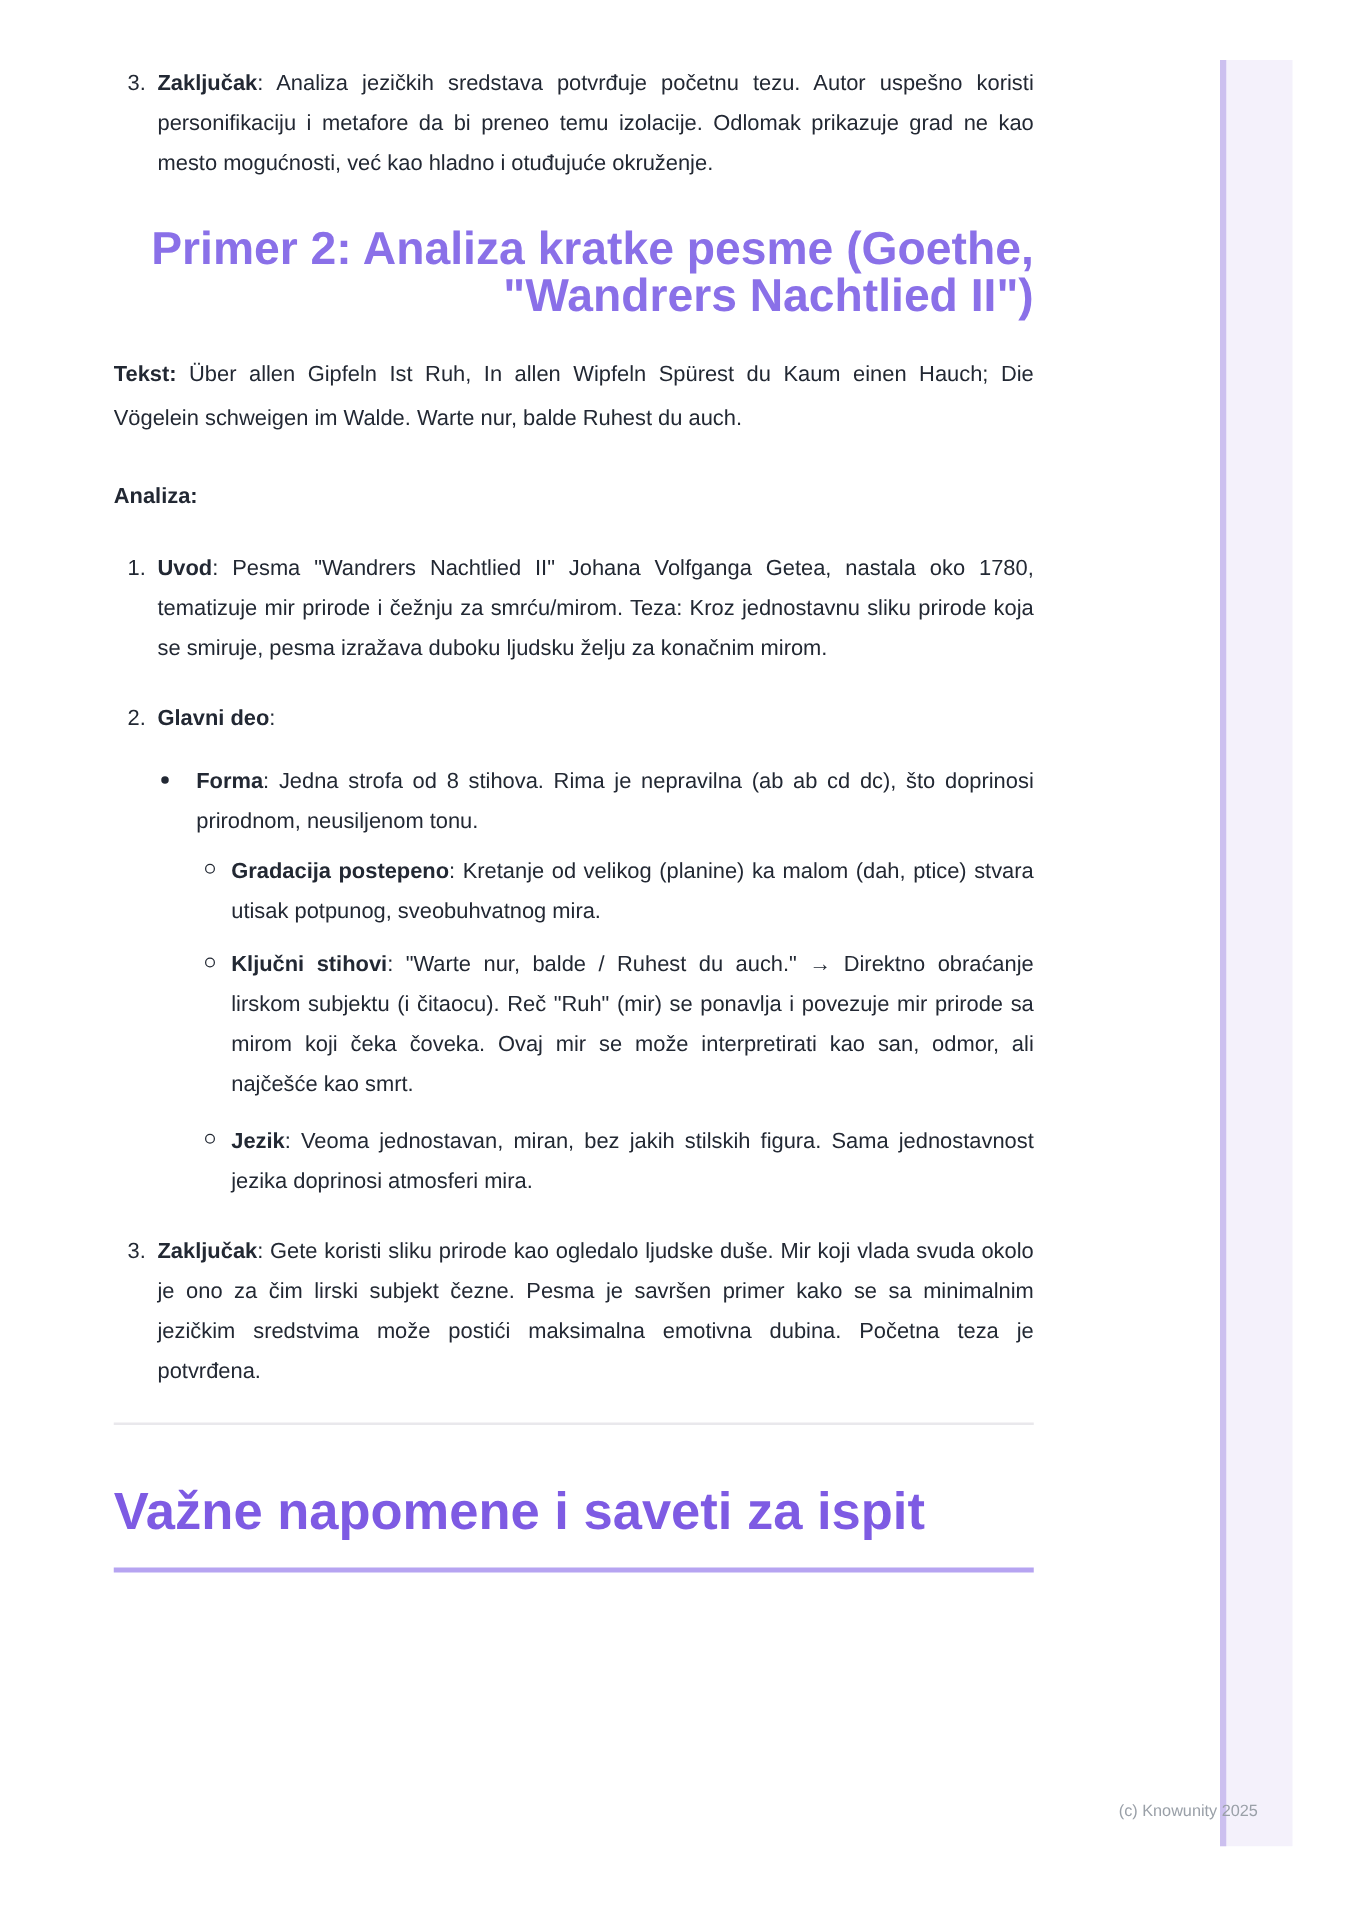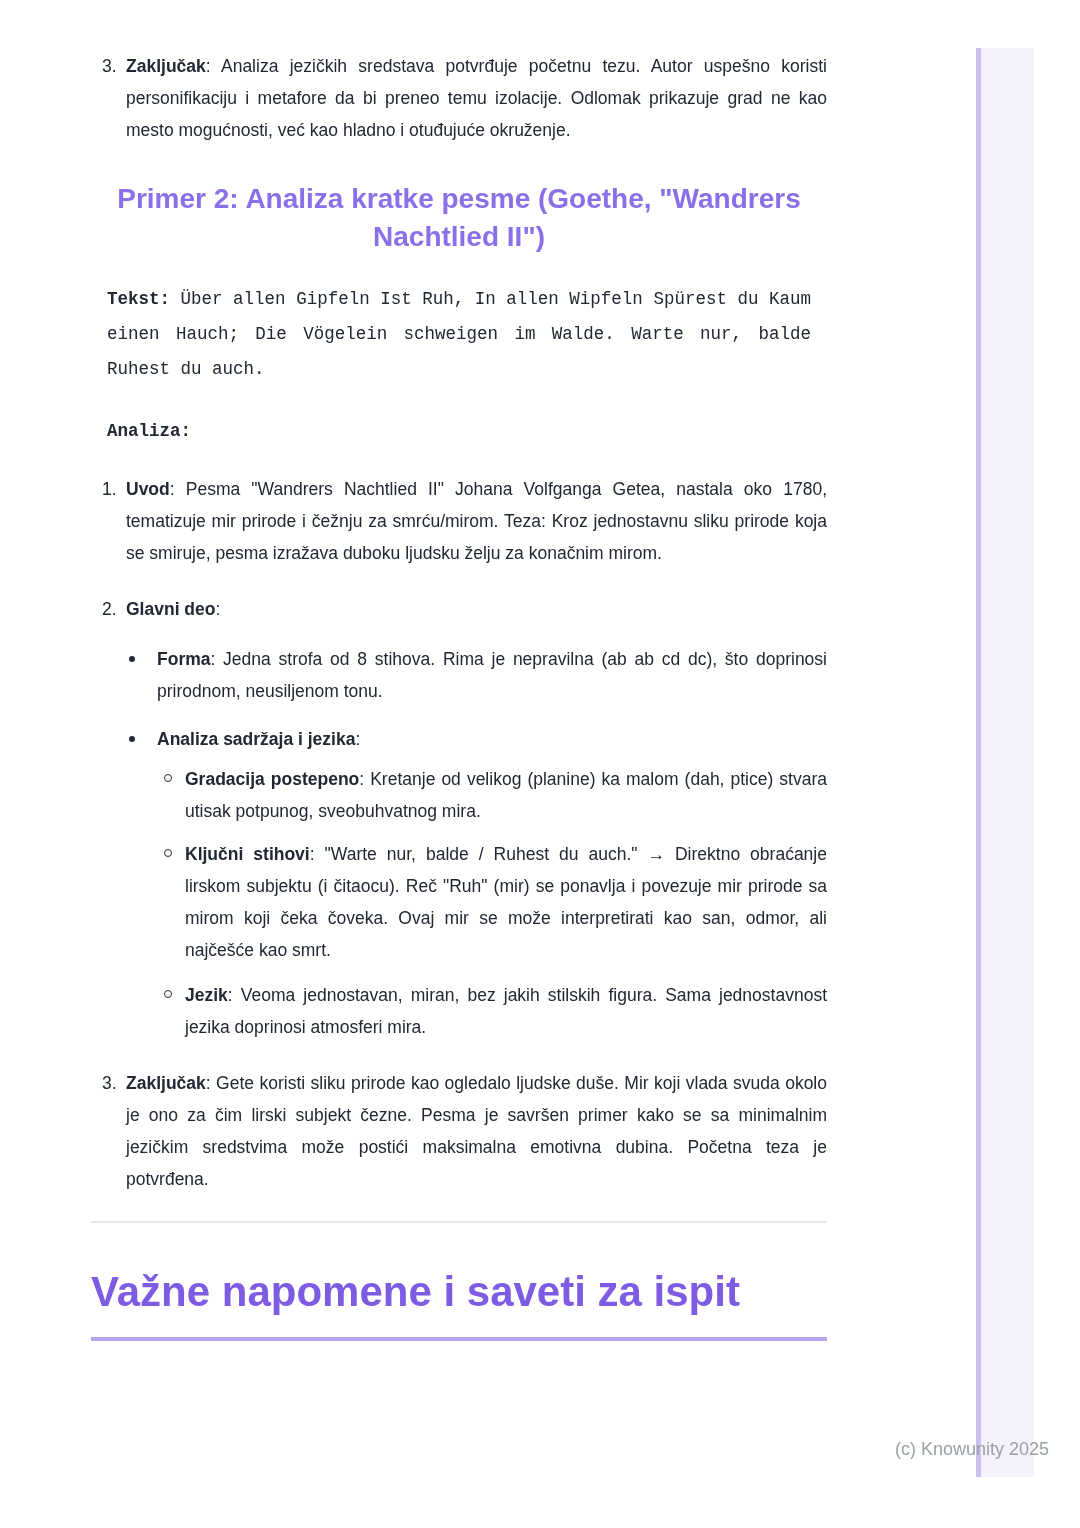--- a/index.html
+++ b/index.html
@@ -26,21 +26,21 @@
     z-index: 1;
   }
   .content {
     position: absolute;
     left: 91px;
     top: 0;
     width: 736px;
     z-index: 0;
   }
   .lead { font-weight: bold; }
-  .para { margin: 16px; text-align: justify; font-family: Liberation Mono, monospace; }
+  .para { margin: 0; text-align: justify; }
   .num-item {
     position: relative;
     padding-left: 35px;
     text-align: justify;
   }
   .num-item .num { position: absolute; left: 11px; top: 0; }
   .b1 {
     position: relative;
     margin-left: 35px;
     padding-left: 31px;
@@ -65,26 +65,26 @@
     position: absolute;
     left: 7px;
     top: 11px;
     width: 6px;
     height: 6px;
     border: 1.6px solid #222833;
     border-radius: 50%;
     background: transparent;
   }
   .h2 {
-    font-size: 28px;
+    font-size: 37px;
     line-height: 38px;
     font-weight: bold;
     color: #8a70e8;
     margin: 34px 0 26px 0;
-    text-align: center;
+    text-align: right;
   }
   .h1 {
     font-size: 42px;
     line-height: 50px;
     font-weight: bold;
     color: #7e5be3;
     margin: 44px 0 0 0;
     padding-bottom: 20px;
     border-bottom: 4px solid #b6a4f1;
     text-align: left;
@@ -103,21 +103,21 @@
   .m-asj     { margin-top: 16px; }
   .m-sub1    { margin-top: 4px; }
   .m-sub2    { margin-top: 8px; }
   .m-sub3    { margin-top: 11px; }
   .m-sub4    { margin-top: 13px; }
   .m-item3   { margin-top: 24px; }
   .footer {
     position: absolute;
     left: 895px;
     top: 1441px;
-    font-size: 18px;
+    font-size: 13px;
     line-height: 16px;
     color: #9aa0a8;
     z-index: 2;
     white-space: nowrap;
   }
 </style>
 </head>
 <body>
 
 <div class="page">
@@ -149,24 +149,20 @@
     <div class="num-item m-item2">
       <span class="num">2.</span>
       <span class="lead">Glavni deo</span><span>:</span>
     </div>
 
     <div class="b1 m-forma">
       <span class="dot"></span>
       <span class="lead">Forma</span><span>: Jedna strofa od 8 stihova. Rima je nepravilna (ab ab cd dc), što doprinosi prirodnom, neusiljenom tonu.</span>
     </div>
 
-    <div class="b1 m-asj">
-      <span class="dot"></span>
-      <span class="lead">Analiza sadržaja i jezika</span><span>:</span>
-    </div>
 
 
     <div class="b2 m-sub2">
       <span class="circ"></span>
       <span class="lead">Gradacija postepeno</span><span>: Kretanje od velikog (planine) ka malom (dah, ptice) stvara utisak potpunog, sveobuhvatnog mira.</span>
     </div>
 
     <div class="b2 m-sub3">
       <span class="circ"></span>
       <span class="lead">Ključni stihovi</span><span>: "Warte nur, balde / Ruhest du auch." → Direktno obraćanje lirskom subjektu (i čitaocu). Reč "Ruh" (mir) se ponavlja i povezuje mir prirode sa mirom koji čeka čoveka. Ovaj mir se može interpretirati kao san, odmor, ali najčešće kao smrt.</span>

